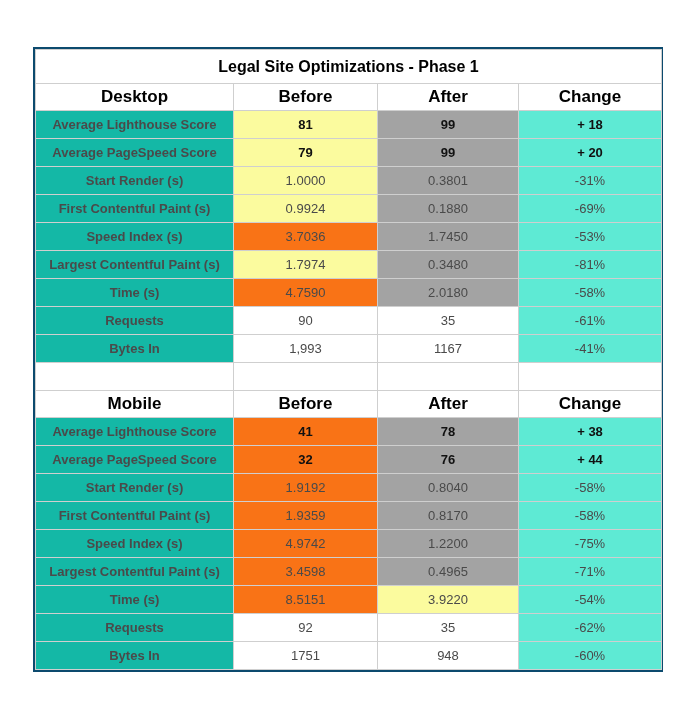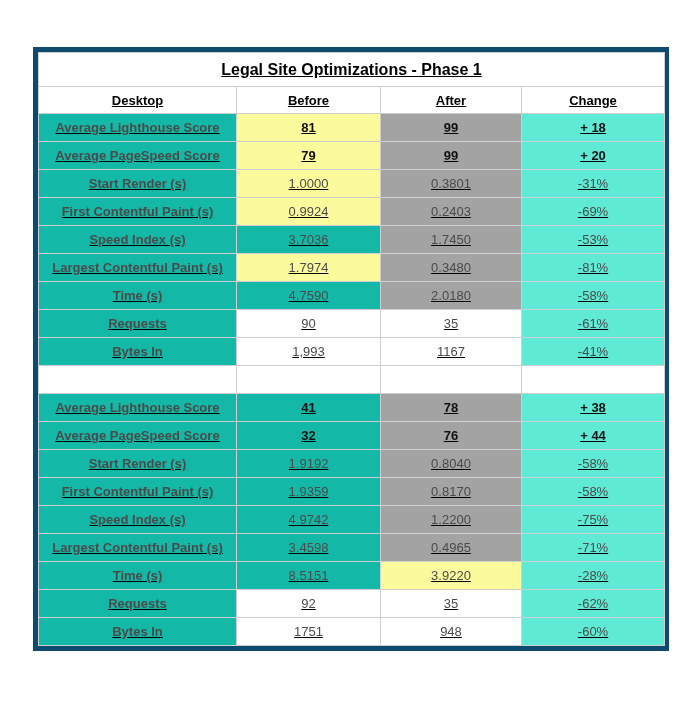--- a/index.html
+++ b/index.html
@@ -12,22 +12,21 @@
     width: 694px;
     height: 714px;
     background: #ffffff;
     position: relative;
   }
   .table-frame {
     position: absolute;
     left: 33px;
     top: 47px;
     width: 626px;
-    border: 5px solid #0c4a6e;
-    text-decoration: underline;
+    border: 2px solid #0c4a6e;
   }
   table.cmp {
     border-collapse: collapse;
     table-layout: fixed;
     width: 100%;
   }
   table.cmp td {
     border: 1px solid #cfcfcf;
     text-align: center;
     vertical-align: middle;
@@ -42,32 +41,32 @@
     height: 33px;
     font-size: 16px;
     font-weight: 700;
     color: #000000;
     background: #ffffff;
   }
   tr.head-row td {
     height: 26px;
     font-weight: 700;
     color: #000000;
-    font-size: 13px;
+    font-size: 17px;
     background: #ffffff;
   }
   td.lbl {
     background: #14b8a6;
     font-weight: 700;
     color: #111111;
   }
   td.val { background: #5eead4; }
   td[data-bg="yellow"] { background: #fbfb9e; }
   td[data-bg="green"]  { background: #a3a3a3; }
-  td[data-bg="red"]    { background: #14b8a6; }
+  td[data-bg="red"]    { background: #f97316; }
   td[data-bg="white"]  { background: #ffffff; }
   tr[data-bold="true"] td.val {
     font-weight: 700;
     color: #111111;
   }
   tr.spacer-row td { background: #ffffff; height: 27px; }
 </style>
 </head>
 <body>
 
@@ -106,21 +105,21 @@
         </tr>
         <tr data-bold="false">
           <td class="lbl">Start Render (s)</td>
           <td class="val" data-bg="yellow">1.0000</td>
           <td class="val" data-bg="green">0.3801</td>
           <td class="val">-31%</td>
         </tr>
         <tr data-bold="false">
           <td class="lbl">First Contentful Paint (s)</td>
           <td class="val" data-bg="yellow">0.9924</td>
-          <td class="val" data-bg="green">0.2403</td>
+          <td class="val" data-bg="green">0.1880</td>
           <td class="val">-69%</td>
         </tr>
         <tr data-bold="false">
           <td class="lbl">Speed Index (s)</td>
           <td class="val" data-bg="red">3.7036</td>
           <td class="val" data-bg="green">1.7450</td>
           <td class="val">-53%</td>
         </tr>
         <tr data-bold="false">
           <td class="lbl">Largest Contentful Paint (s)</td>
@@ -147,20 +146,26 @@
           <td class="val">-41%</td>
         </tr>
 
         <tr class="spacer-row">
           <td></td>
           <td></td>
           <td></td>
           <td></td>
         </tr>
 
+        <tr class="head-row">
+          <td>Mobile</td>
+          <td>Before</td>
+          <td>After</td>
+          <td>Change</td>
+        </tr>
 
         <tr data-bold="true">
           <td class="lbl">Average Lighthouse Score</td>
           <td class="val" data-bg="red">41</td>
           <td class="val" data-bg="green">78</td>
           <td class="val">+ 38</td>
         </tr>
         <tr data-bold="true">
           <td class="lbl">Average PageSpeed Score</td>
           <td class="val" data-bg="red">32</td>
@@ -188,21 +193,21 @@
         <tr data-bold="false">
           <td class="lbl">Largest Contentful Paint (s)</td>
           <td class="val" data-bg="red">3.4598</td>
           <td class="val" data-bg="green">0.4965</td>
           <td class="val">-71%</td>
         </tr>
         <tr data-bold="false">
           <td class="lbl">Time (s)</td>
           <td class="val" data-bg="red">8.5151</td>
           <td class="val" data-bg="yellow">3.9220</td>
-          <td class="val">-28%</td>
+          <td class="val">-54%</td>
         </tr>
         <tr data-bold="false">
           <td class="lbl">Requests</td>
           <td class="val" data-bg="white">92</td>
           <td class="val" data-bg="white">35</td>
           <td class="val">-62%</td>
         </tr>
         <tr data-bold="false">
           <td class="lbl">Bytes In</td>
           <td class="val" data-bg="white">1751</td>

